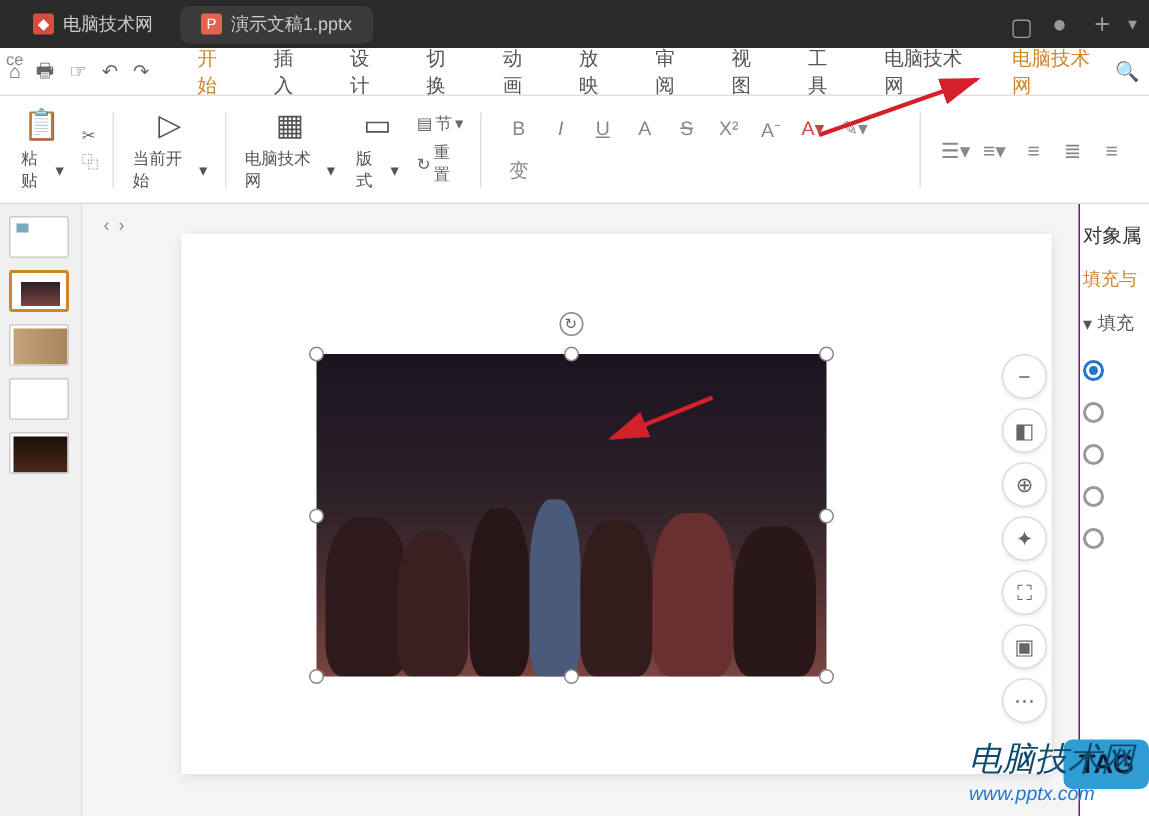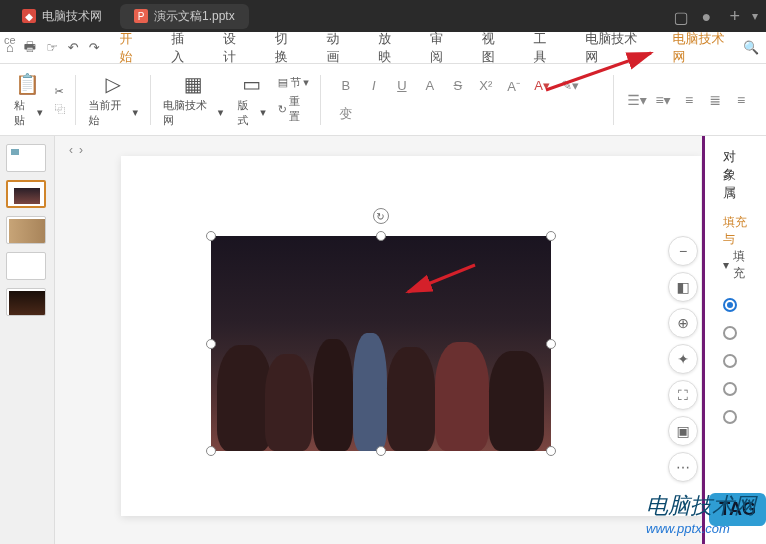--- a/index.html
+++ b/index.html
@@ -12,21 +12,21 @@
 .tab-icon { width: 14px; height: 14px; border-radius: 2px; display: flex; align-items: center; justify-content: center; font-size: 10px; color: #fff; }
 .tab-icon.red { background: #d94b3f; }
 .tab-icon.orange { background: #e8614e; }
 .titlebar-right { margin-left: auto; display: flex; gap: 12px; color: #999; }
 .win-icon { width: 16px; height: 16px; cursor: pointer; }
 .plus-btn { color: #999; font-size: 18px; margin-left: 12px; cursor: pointer; }
 
 .menubar { height: 32px; background: #fff; border-bottom: 1px solid #e0e0e0; display: flex; align-items: center; padding: 0 6px; font-size: 13px; }
 .menu-icons-left { display: flex; gap: 10px; align-items: center; color: #666; }
 .menu-icons-left span { cursor: pointer; }
-.menu-tabs { display: flex; gap: 28px; margin-left: 20px; }
+.menu-tabs { display: flex; gap: 28px; margin-left: 32px; }
 .menu-tab { color: #555; cursor: pointer; }
 .menu-tab.active { color: #d0852b; }
 .menu-tab.highlight { color: #d0852b; font-weight: 500; }
 .menu-search { margin-left: 12px; color: #999; cursor: pointer; }
 
 .ribbon { height: 72px; background: #fff; border-bottom: 1px solid #e0e0e0; display: flex; align-items: center; padding: 4px 8px; gap: 2px; }
 .ribbon-group { display: flex; flex-direction: column; align-items: center; gap: 2px; padding: 0 6px; font-size: 11px; color: #555; }
 .ribbon-group .ic { font-size: 20px; color: #555; }
 .ribbon-group .lbl { font-size: 11px; display: flex; align-items: center; gap: 2px; }
 .ribbon-sep { width: 1px; height: 50px; background: #e0e0e0; margin: 0 4px; }
@@ -55,23 +55,23 @@
 .handle.tr { top: -5px; right: -5px; }
 .handle.ml { top: calc(50% - 5px); left: -5px; }
 .handle.mr { top: calc(50% - 5px); right: -5px; }
 .handle.bl { bottom: -5px; left: -5px; }
 .handle.bm { bottom: -5px; left: calc(50% - 5px); }
 .handle.br { bottom: -5px; right: -5px; }
 .rotate-handle { position: absolute; top: -28px; left: calc(50% - 8px); width: 16px; height: 16px; background: #fff; border: 1px solid #888; border-radius: 50%; display: flex; align-items: center; justify-content: center; font-size: 10px; color: #666; }
 
 .float-toolbar { position: absolute; right: 68px; top: 290px; display: flex; flex-direction: column; gap: 6px; }
 .float-btn { width: 30px; height: 30px; background: #fff; border: 1px solid #ddd; border-radius: 50%; display: flex; align-items: center; justify-content: center; font-size: 14px; color: #666; cursor: pointer; box-shadow: 0 1px 3px rgba(0,0,0,0.1); }
-.right-panel-wide { position: absolute; right: 0; top: 136px; width: 64px; background: #fff; height: calc(544px - 136px); border-left: 3px solid #701a75; padding: 12px 18px; font-size: 12px; }
+.right-panel-wide { position: absolute; right: 0; top: 136px; width: 47px; background: #fff; height: calc(544px - 136px); border-left: 1px solid #701a75; padding: 12px 2px; font-size: 12px; }
 .panel-title { color: #333; font-size: 13px; margin-bottom: 12px; }
-.panel-sub { color: #888; font-size: 12px; }
+.panel-sub { color: #888; font-size: 12px; margin-bottom: 12px; }
 .panel-sub.active { color: #d0852b; }
 .expand { display: flex; align-items: center; gap: 4px; color: #555; margin-bottom: 16px; }
 .radio-row { display: flex; align-items: center; gap: 6px; margin-bottom: 14px; }
 .radio { width: 14px; height: 14px; border: 2px solid #999; border-radius: 50%; }
 .radio.checked { border-color: #2176d4; position: relative; }
 .radio.checked::after { content: ''; position: absolute; width: 6px; height: 6px; background: #2176d4; border-radius: 50%; top: 2px; left: 2px; }
 
 .arrow1 { position: absolute; top: 45px; right: 105px; pointer-events: none; z-index: 100; }
 .arrow2 { position: absolute; top: 260px; left: 400px; pointer-events: none; z-index: 100; }
 

